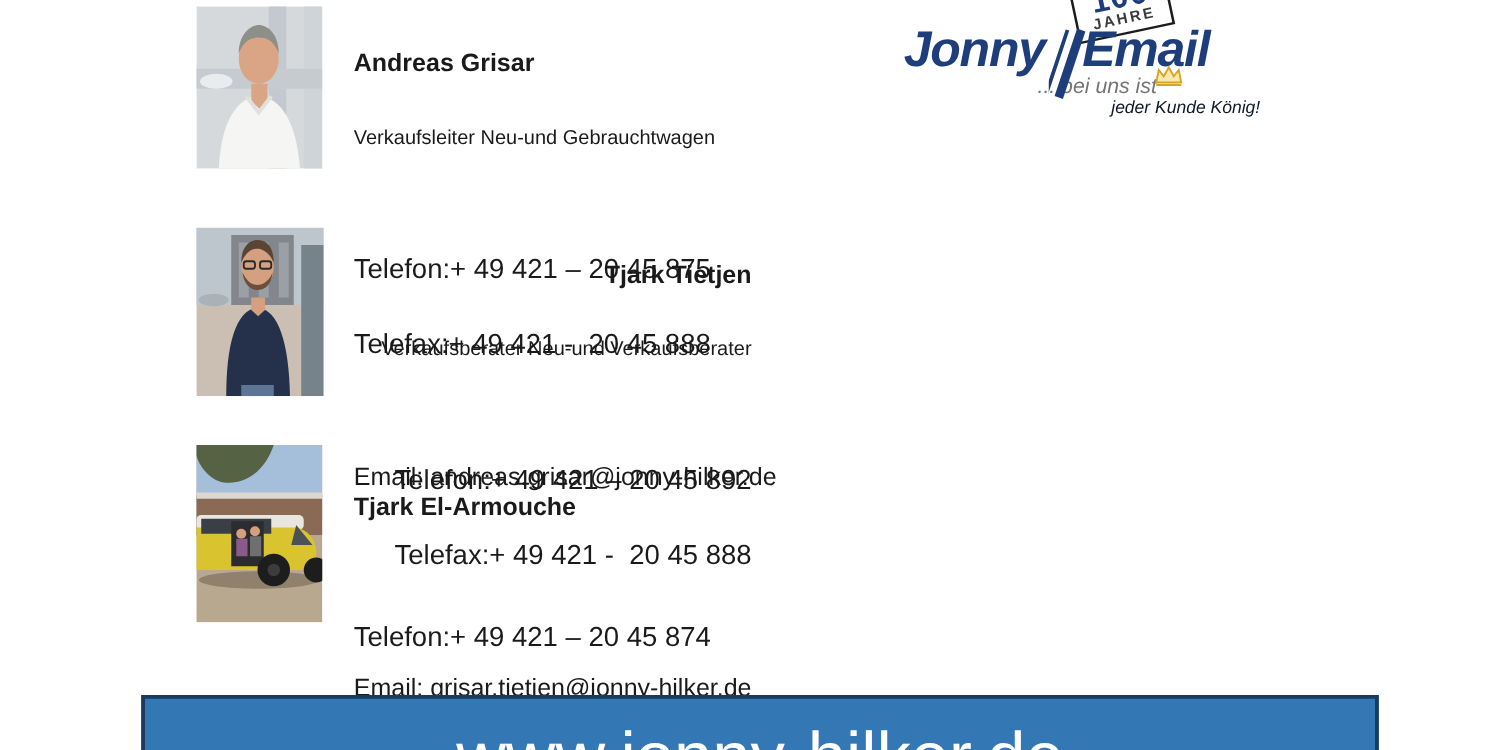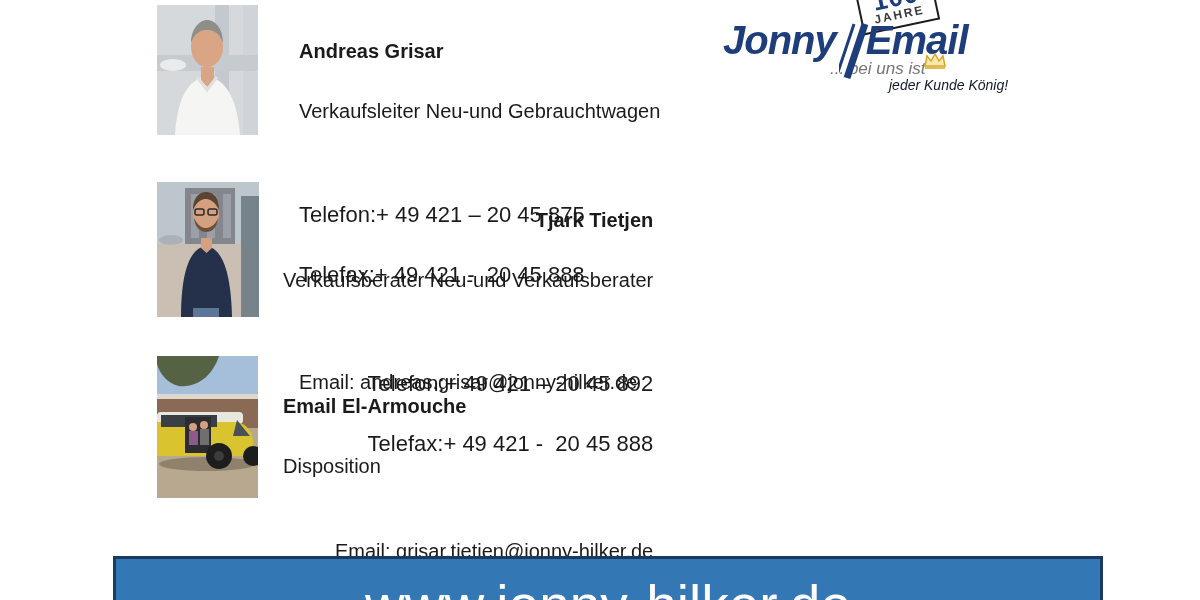--- a/index.html
+++ b/index.html
@@ -32,21 +32,21 @@
   .slash-icon { margin: 4px -3px 0 3px; }
   .tagline1 { position: absolute; left: 117px; top: 59px; font-size: 17px; font-style: italic; color: #757575; white-space: nowrap; }
   .tagline2 { position: absolute; left: 176px; top: 77px; font-size: 14px; font-style: italic; color: #0f172a; white-space: nowrap; }
   .crown { position: absolute; left: 209px; top: 52px; z-index: 3; }
 
   
   .photo { position: absolute; overflow: hidden; }
   .photo svg { display: block; width: 100%; height: 100%; }
   .contact-text { position: absolute; left: 283px; white-space: pre; }
   .contact-text .name  { font-size: 20px; font-weight: bold; line-height: 24px; }
-  .contact-text .title { font-size: 20px; line-height: 24px; }
+  .contact-text .title { font-size: 16px; line-height: 24px; }
   .contact-text .phone { font-size: 22px; line-height: 24px; }
   .contact-text .phones { margin-top: 8px; }
   .contact-text .email { font-size: 20px; line-height: 24px; margin-top: 11px; }
 
   
   .banner {
     position: absolute; left: 113px; top: 556px; width: 990px; height: 100px;
     background: #3377b5; border: 3px solid #1b3a5f; cursor: pointer;
   }
   .banner-url {
@@ -85,21 +85,21 @@
     <rect x="86" width="15" height="130" fill="#cfd4d8"></rect>
     <rect y="50" width="101" height="16" fill="#c6cbd0"></rect>
     <ellipse cx="16" cy="60" rx="13" ry="6" fill="#e9ebec"></ellipse>
     <path d="M18 130 C20 92 32 74 50 71 C68 74 80 92 83 130 Z" fill="#f5f5f3"></path>
     <path d="M44 62 h13 v14 l-6.5 6 -6.5-6 z" fill="#d9a584"></path>
     <ellipse cx="50" cy="42" rx="16" ry="20" fill="#d9a584"></ellipse>
     <path d="M34 38 C34 22 44 15 50 15 C57 15 66 22 66 38 C62 27 56 25 50 25 C44 25 38 27 34 38 Z" fill="#8f8f8a"></path>
     <path d="M40 72 L50 85 L60 72" fill="none" stroke="#e0e0dc" stroke-width="3"></path>
   </svg>
 </div>
-<div class="contact-text" style="top:3px;margin-left:16px;">
+<div class="contact-text" style="top:3px;">
   <div class="name">Andreas Grisar</div>
   <div class="title">Verkaufsleiter Neu-und Gebrauchtwagen</div>
   <div class="phones">
     <div class="phone">Telefon:+ 49 421 – 20 45 875</div>
     <div class="phone">Telefax:+ 49 421 -  20 45 888</div>
   </div>
   <div class="email">Email: andreas.grisar@jonny-hilker.de</div>
 </div>
 
 <div class="photo" style="left:157px; top:182px; width:102px; height:135px;">
@@ -148,22 +148,21 @@
     <circle cx="47" cy="69" r="4" fill="#d4a07f"></circle>
     <rect x="43" y="73" width="9" height="16" fill="#6f6f6f"></rect>
     <path d="M80 64 L93 80 H76 Z" fill="#4a5258"></path>
     <ellipse cx="50" cy="108" rx="48" ry="7" fill="#8f816b"></ellipse>
     <circle cx="62" cy="100" r="13" fill="#1d1d1d"></circle>
     <circle cx="62" cy="100" r="5" fill="#3c3c3c"></circle>
     <circle cx="96" cy="100" r="10" fill="#1d1d1d"></circle>
   </svg>
 </div>
 <div class="contact-text" style="top:358px;">
-  <div class="name">Email El-Armouche</div>
-  <div class="title">Disposition</div>
+  <div class="name">Tjark El-Armouche</div>
   <div class="phones">
     <div class="phone">Telefon:+ 49 421 – 20 45 874</div>
     
   </div>
   
 </div>
 
 <footer class="banner">
   <div class="banner-url">www.jonny-hilker.de</div>
 </footer>

